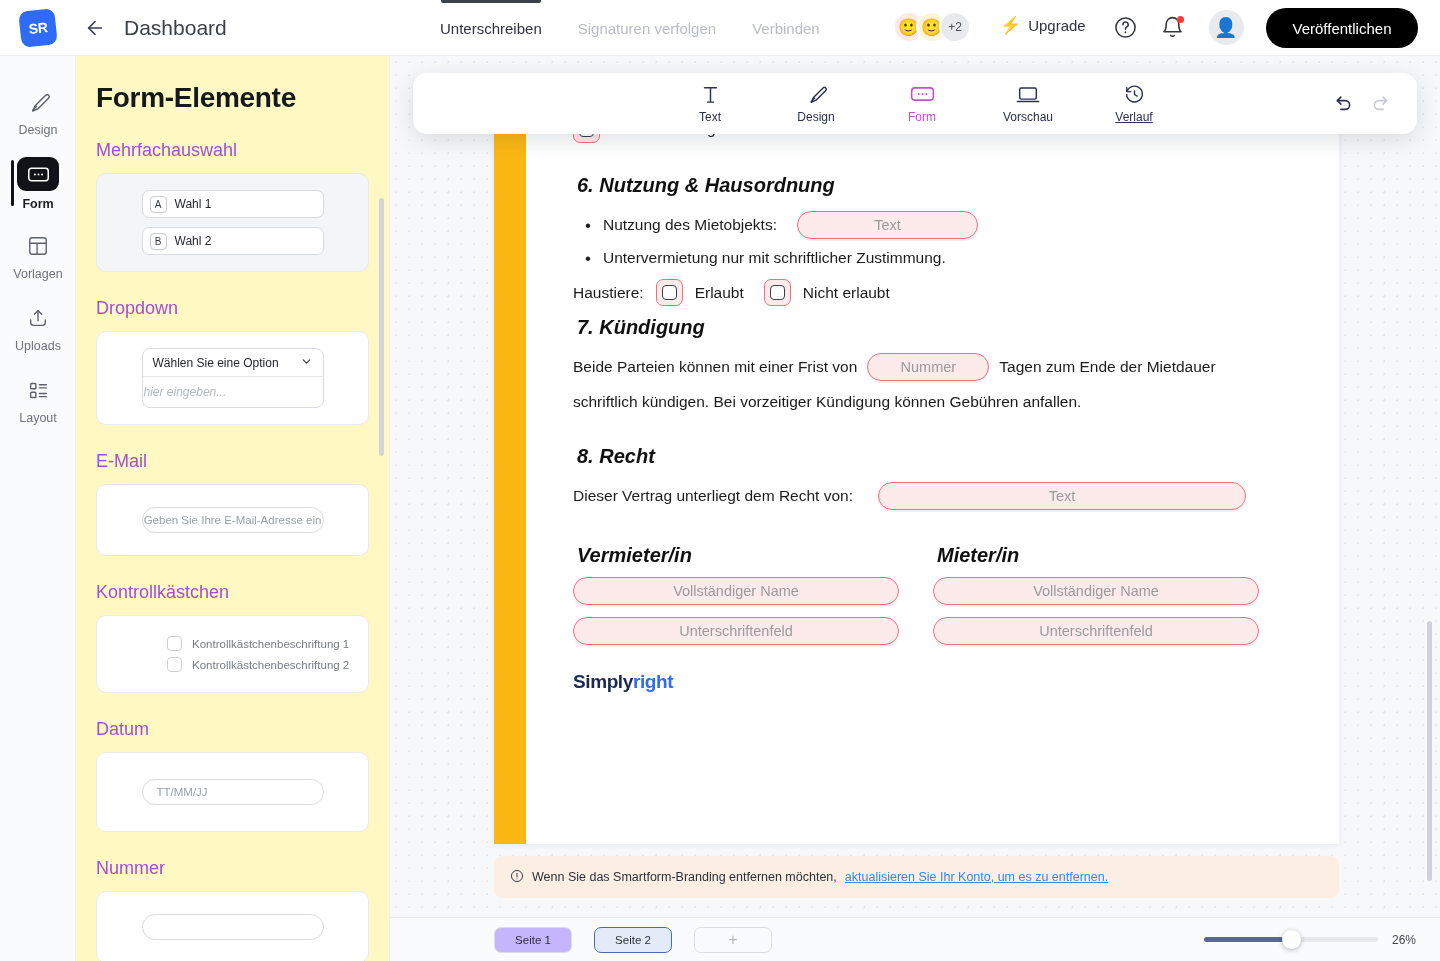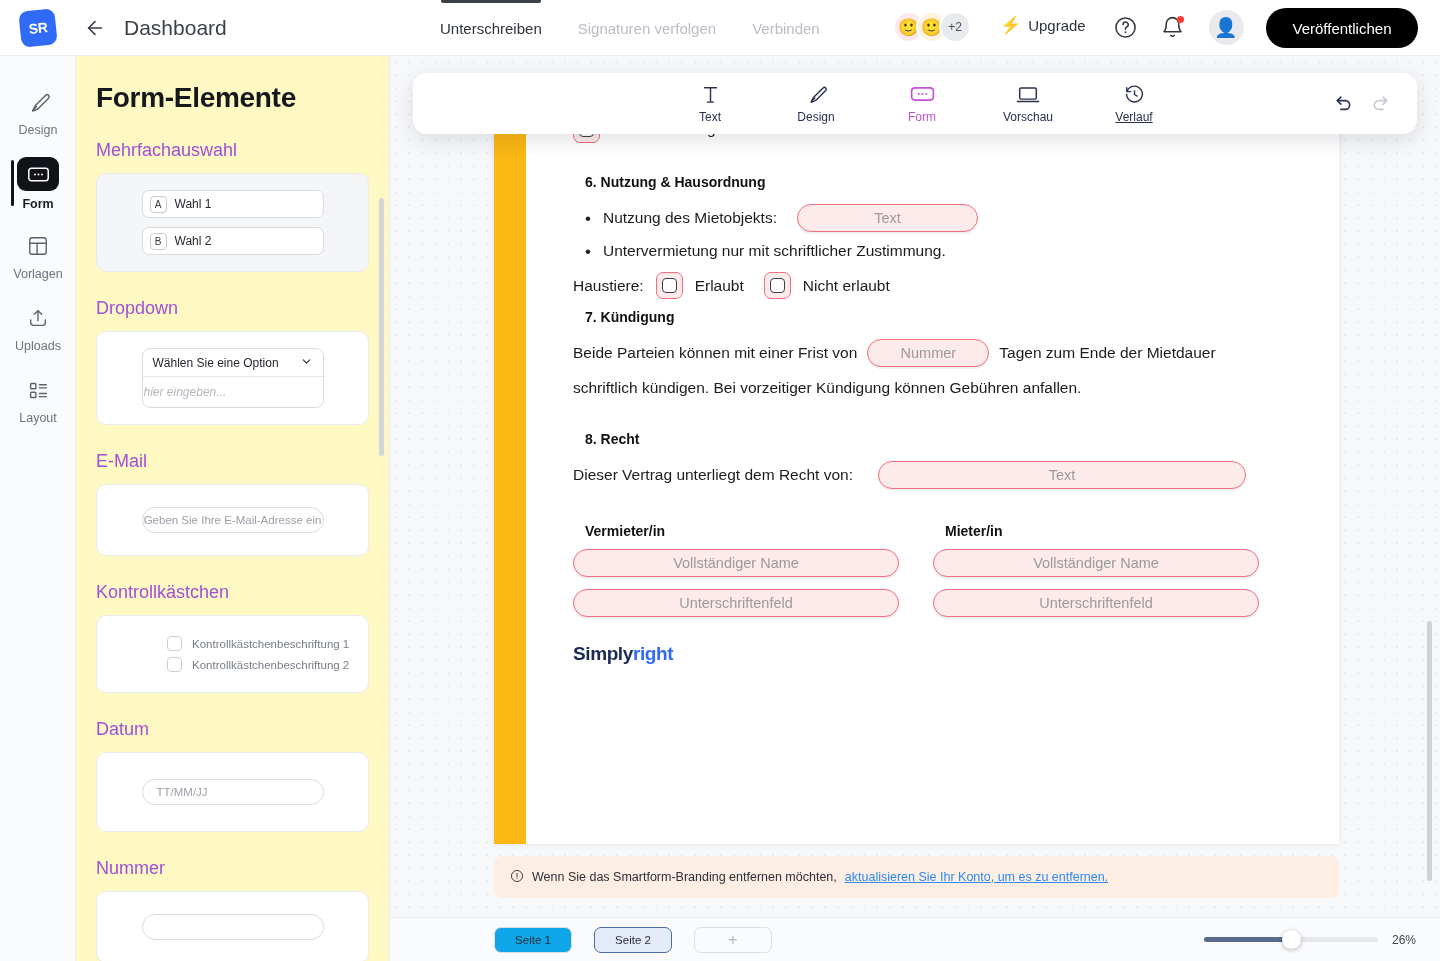--- a/index.html
+++ b/index.html
@@ -103,21 +103,21 @@
   .ft.pink .ft-ic, .ft.pink .ft-lbl { color: #c24fd4; }
   .ft.underline .ft-lbl { text-decoration: underline; }
   .ftool-right { position: absolute; right: 26px; display: flex; gap: 16px; align-items: center; }
 
   
   .page { position: absolute; left: 104px; top: 28px; width: 845px; height: 760px;
           background: #fff; box-shadow: 0 1px 6px rgba(30,35,48,.08); }
   .page-stripe { position: absolute; left: 0; top: 0; width: 32px; height: 100%; background: #fbb713; }
   .doc { position: absolute; left: 79px; top: 0; right: 0; padding-top: 28px;
          font-family: "Liberation Sans", sans-serif; color: #1c1c1c; }
-  .doc-h { font-size: 14px; font-weight: bold; color: #111; margin: 0 0 14px 12px; }
+  .doc-h { font-size: 20px; font-weight: bold; color: #111; margin: 0 0 14px 4px; font-style: italic; }
   .doc-p { font-size: 15.5px; line-height: 34px; color: #1a1a1a; }
   .bullet-row { display: flex; align-items: center; gap: 12px; margin-left: 12px; font-size: 15.5px; }
   .bullet-dot { font-size: 17px; line-height: 1; color: #222; }
 
   .fld { background: #fdeaea; border: 1.5px solid #f1707e; border-radius: 16px;
          display: inline-flex; align-items: center; justify-content: center;
          color: #9b9b9b; font-size: 14.5px; height: 28px; box-shadow: 0 2px 0 rgba(0,0,0,.06);
          font-family: "Liberation Sans", sans-serif; cursor: pointer; }
   .cbfld { width: 27px; height: 27px; background: #fdeaea; border: 1.5px solid #f1707e;
            border-radius: 7px; display: inline-flex; align-items: center; justify-content: center; cursor: pointer; }
@@ -131,21 +131,21 @@
   .addpage { position: absolute; left: 0; right: 0; top: 806px; text-align: center;
              font-size: 14px; color: #2f89f3; cursor: pointer; }
   .banner { position: absolute; left: 104px; top: 800px; width: 845px; height: 42px;
             background: #fdeee4; border-radius: 8px; display: flex; align-items: center;
             padding: 16px 16px; gap: 8px; font-size: 12.5px; color: #2c3038; }
   .banner a { color: #2f89f3; text-decoration: underline; }
 
   
   .bottom { position: absolute; left: 390px; top: 917px; width: 1050px; height: 44px;
             background: #fafbfc; border-top: 1px solid #e9ebee; display: flex; align-items: center; }
-  .pg-btn { height: 26px; border-radius: 7px; border: 1px solid #dcdfe4; background: #0ea5e9;
+  .pg-btn { height: 26px; border-radius: 7px; border: 1px solid #dcdfe4; background: #c4b5fd;
             font-size: 11.5px; color: #2b2f37; display: flex; align-items: center;
             justify-content: center; width: 78px; cursor: pointer; }
   .pg-btn.active { background: #e3ebf8; border: 1.5px solid #4d6da4; }
   .pg-btn.add { background: #fafbfc; color: #b4b8bf; font-size: 16px; }
   .zoom-wrap { position: absolute; right: 24px; display: flex; align-items: center; gap: 14px; }
   .ztrack { width: 174px; height: 5px; background: #e6e8eb; border-radius: 3px; position: relative; }
   .zfill { position: absolute; left: 0; top: 0; height: 5px; width: 88px; background: #596a8e; border-radius: 3px; }
   .zknob { position: absolute; left: 78px; top: -7px; width: 19px; height: 19px; border-radius: 50%;
            background: #fff; box-shadow: 0 1px 5px rgba(30,35,48,.32); cursor: pointer; }
   .zlbl { font-size: 12px; color: #40454d; }

